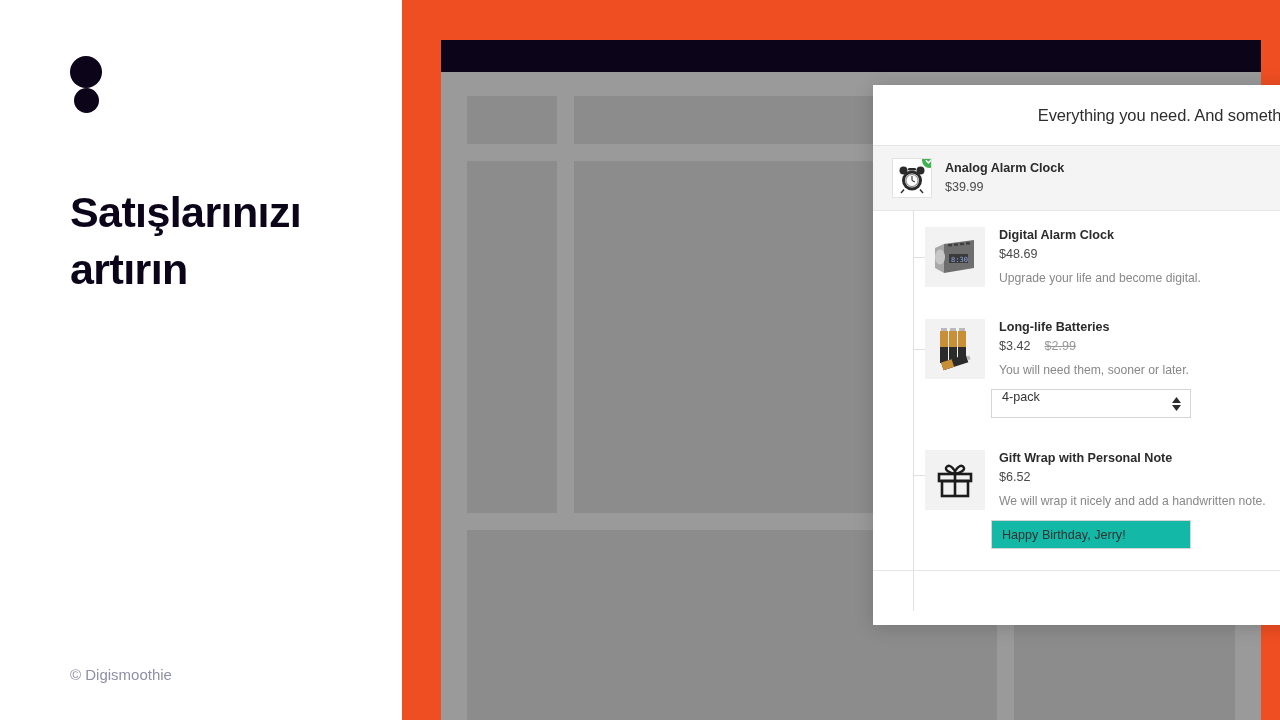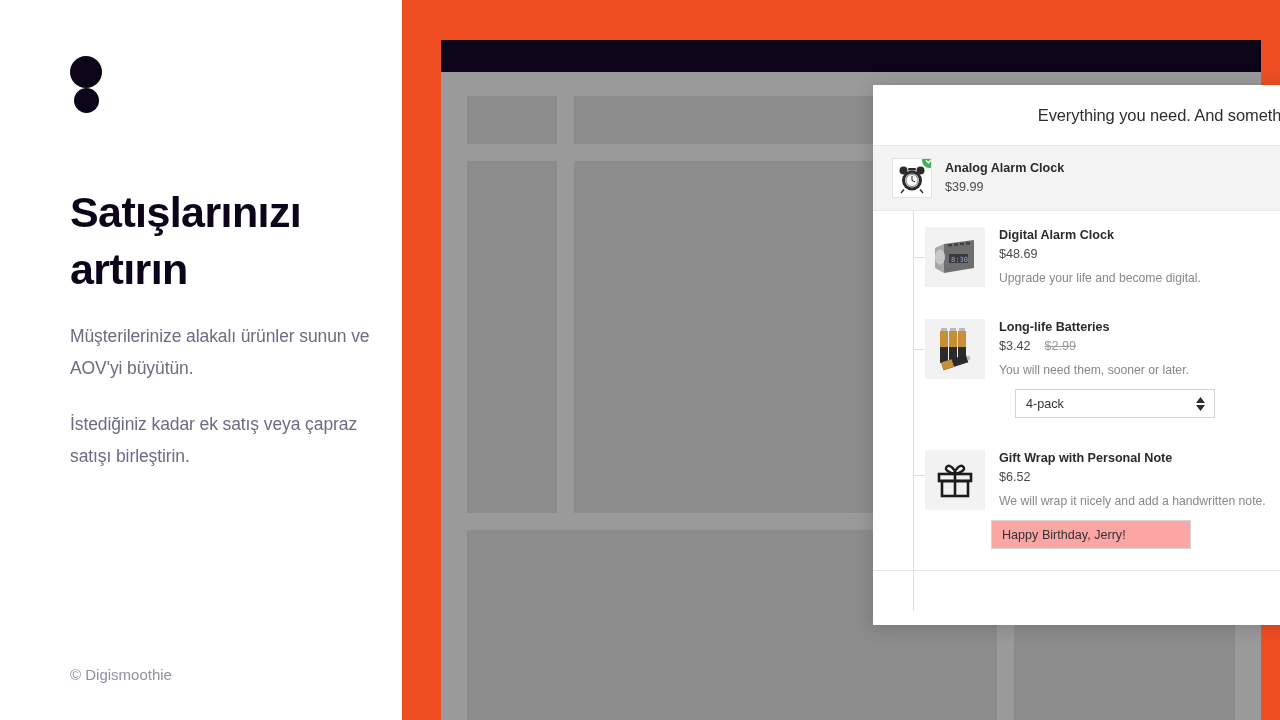--- a/index.html
+++ b/index.html
@@ -270,43 +270,42 @@
     padding: 0 19px 0 118px;
     margin-top: 10px;
   }
   .select-box {
     position: relative;
     width: 200px;
     height: 29px;
     border: 1px solid #D5D5D5;
     background: #ffffff;
     display: flex;
-    align-items: center;
+    align-items: flex-start;
     padding: 0 10px;
     cursor: pointer;
-    margin-left: 24px;
   }
   .select-label {
     font-size: 12.6px;
     color: #333333;
   }
   .select-arrows {
     position: absolute;
     right: 9px;
     top: 50%;
     transform: translateY(-50%);
     display: flex;
     flex-direction: column;
     gap: 2px;
   }
   .text-input {
     width: 200px;
     height: 29px;
     border: 1px solid #D5D5D5;
-    background: #fca5a5;
+    background: #14b8a6;
     font-size: 12.6px;
     color: #333333;
     padding: 0 10px;
     font-family: "Liberation Sans", sans-serif;
     outline: none;
   }
 
   .modal-footer {
     flex: 0 0 55px;
     border-top: 1px solid #E6E6E6;
@@ -323,24 +322,20 @@
 
   <div class="left-panel">
 
     <div class="logo">
       <div class="dot-big"></div>
       <div class="dot-small"></div>
     </div>
 
     <h1 class="headline">Satışlarınızı artırın</h1>
 
-    <div class="body-copy">
-      <p>Müşterilerinize alakalı ürünler sunun ve AOV'yi büyütün.</p>
-      <p>İstediğiniz kadar ek satış veya çapraz satışı birleştirin.</p>
-    </div>
 
     <div class="copyright">© Digismoothie</div>
   </div>
 
   <div class="stage">
 
     <div class="mock-window">
       <div class="mock-topbar"></div>
       <div class="mock-block mb-1"></div>
       <div class="mock-block mb-2"></div>

